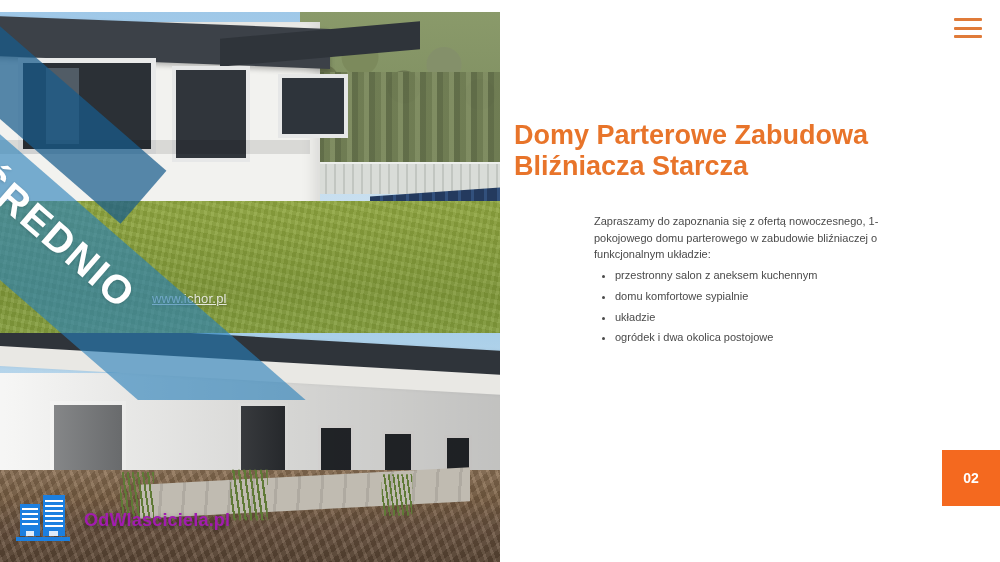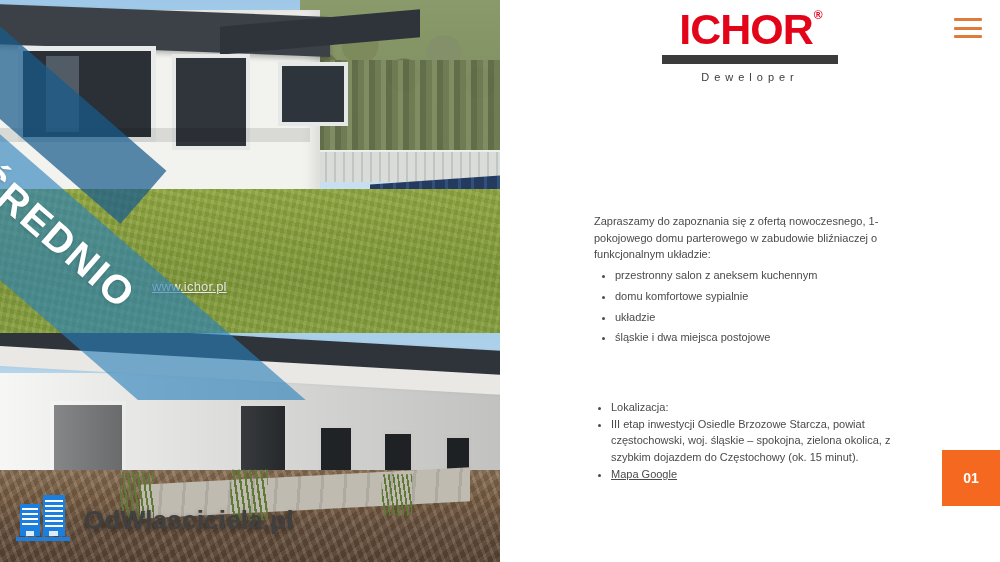--- a/index.html
+++ b/index.html
@@ -7,21 +7,21 @@
     width:1000px;height:562px;overflow:hidden;
     font-family:"Liberation Sans", sans-serif;
     background:#ffffff;
   }
   .slide{position:relative;width:1000px;height:562px;overflow:hidden;background:#fff;}
 
   
   .media-col{position:absolute;left:0;top:0;width:500px;height:562px;overflow:hidden;}
 
   .photo{position:absolute;left:0;width:500px;overflow:hidden;}
-  .photo-top{top:0;height:389px;}
+  .photo-top{top:12px;height:389px;}
   .photo-bottom{top:333px;height:229px;}
 
   
   .pt-sky{position:absolute;inset:0;background:linear-gradient(180deg,#9fc8e8 0%,#bcd9ee 35%,#cfe2f0 55%,#dfeaf0 70%);}
   .pt-trees{position:absolute;left:300px;top:0;width:200px;height:150px;
     background:
       radial-gradient(circle at 12% 45%, #6f7a52 0 14px, transparent 15px),
       radial-gradient(circle at 30% 30%, #7c8a5c 0 18px, transparent 19px),
       radial-gradient(circle at 52% 50%, #6a7550 0 16px, transparent 17px),
       radial-gradient(circle at 72% 35%, #84906a 0 17px, transparent 18px),
@@ -92,21 +92,21 @@
   .ribbon-edge{position:absolute;left:-60px;top:-26px;width:300px;height:70px;
     background:rgba(23,92,140,.72);transform:rotate(41deg);transform-origin:left top;}
 
   
   .wm{position:absolute;color:rgba(255,255,255,.82);font-size:13px;letter-spacing:.2px;
       text-decoration:underline;text-shadow:0 1px 2px rgba(0,0,0,.35);}
   .wm-top{left:152px;top:279px;}
 
   
   .brand{position:absolute;left:14px;bottom:14px;display:flex;align-items:center;gap:12px;}
-  .brand-label{color:#404040;font-size:26px;font-weight:700;letter-spacing:.2px;
+  .brand-label{color:#a21caf;font-size:18px;font-weight:700;letter-spacing:.2px;
      text-shadow:0 2px 5px rgba(0,0,0,.45);text-align:center;}
 
   
   .red-block{position:absolute;left:500px;top:460px;width:24px;height:102px;background:#f50c0c;}
 
   
   .panel{position:absolute;left:500px;top:0;width:500px;height:562px;background:#ffffff;}
 
   .hamburger{position:absolute;right:18px;top:18px;width:28px;height:20px;cursor:pointer;
      display:flex;flex-direction:column;justify-content:space-between;}
@@ -223,44 +223,31 @@
   <div class="red-block"></div>
 
   <div class="panel">
 
     <div class="hamburger">
       <span></span>
       <span></span>
       <span></span>
     </div>
 
-    <div class="logo">
-      <div class="logo-word">
-        <span>ICHOR</span><sup>®</sup>
-      </div>
-      <div class="logo-bar"></div>
-      <div class="logo-sub">Deweloper</div>
-    </div>
-
+
+    <div class="headline">Domy Parterowe  Zabudowa Bliźniacza Starcza</div>
 
     <div class="body">
       <p>Zapraszamy do zapoznania się z ofertą nowoczesnego, 1-pokojowego domu parterowego w zabudowie bliźniaczej o funkcjonalnym układzie:</p>
       <ul>
         <li>przestronny salon z aneksem kuchennym</li>
         <li>domu komfortowe sypialnie</li>
         <li>układzie</li>
-        <li>śląskie i dwa miejsca postojowe</li>
+        <li>ogródek i dwa okolica postojowe</li>
       </ul>
     </div>
 
-    <div class="body2">
-      <ul>
-        <li>Lokalizacja:</li>
-        <li>III etap inwestycji Osiedle Brzozowe Starcza, powiat częstochowski, woj. śląskie – spokojna, zielona okolica, z szybkim dojazdem do Częstochowy (ok. 15 minut).</li>
-        <li><span class="link">Mapa Google </span></li>
-      </ul>
-    </div>
-
-    <div class="page-badge">01</div>
+
+    <div class="page-badge">02</div>
 
   </div>
 
 </div>
 
 </body></html>

